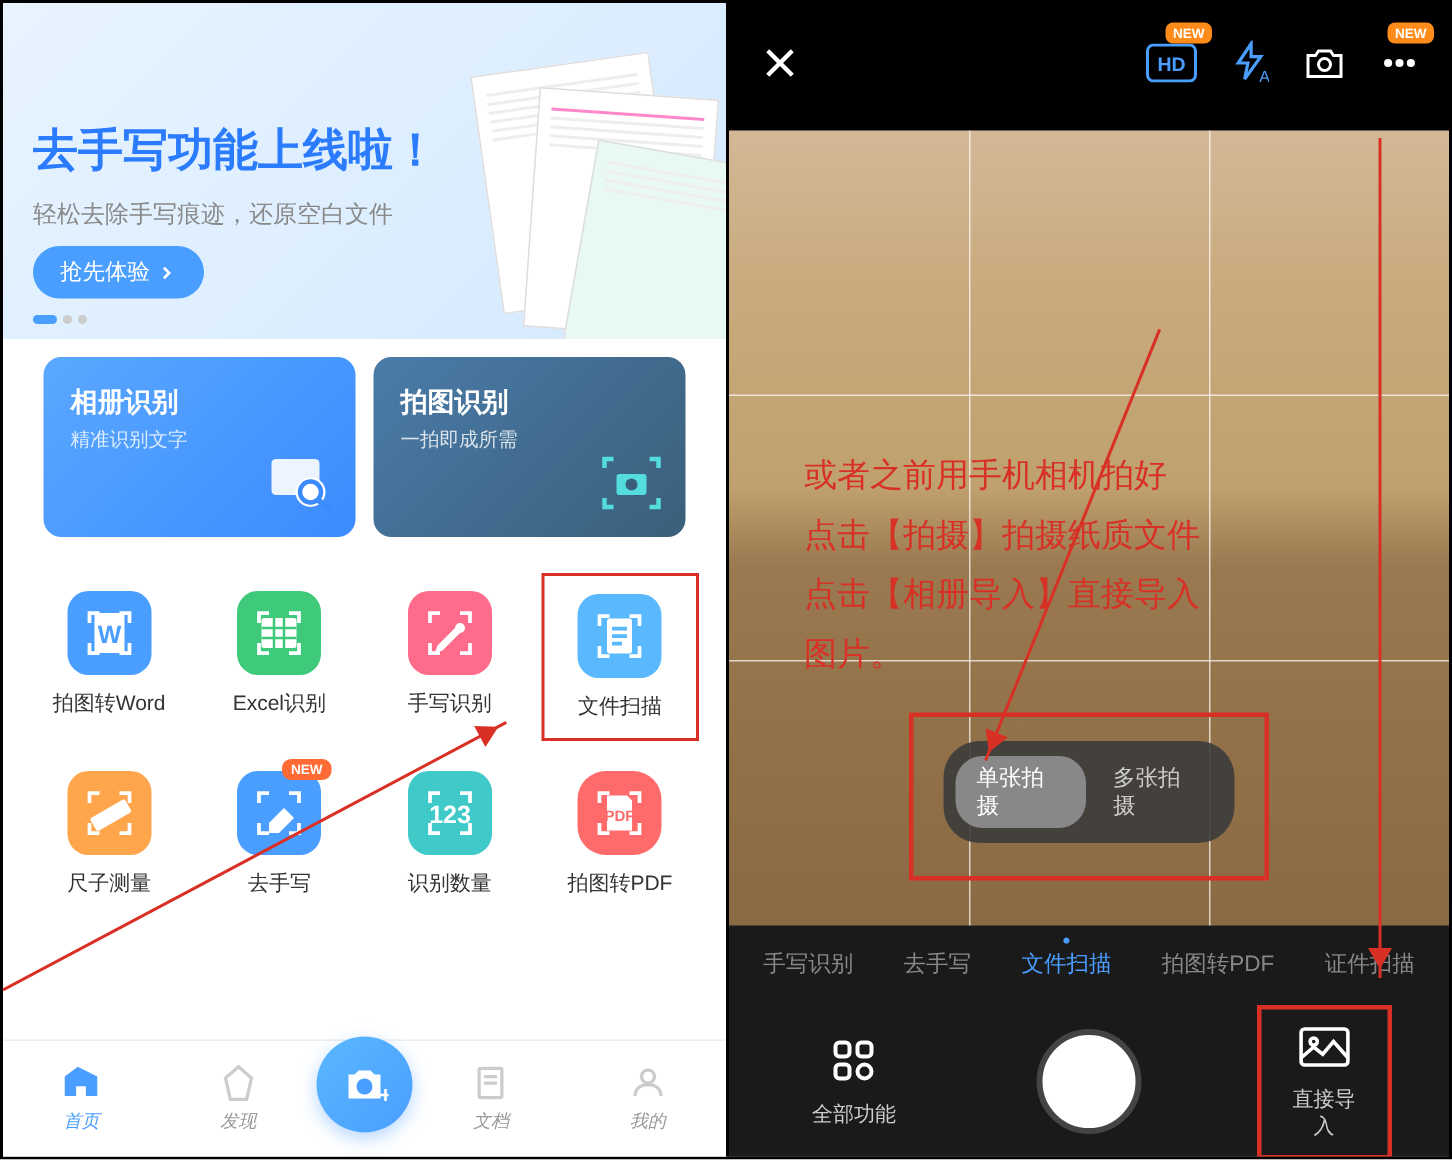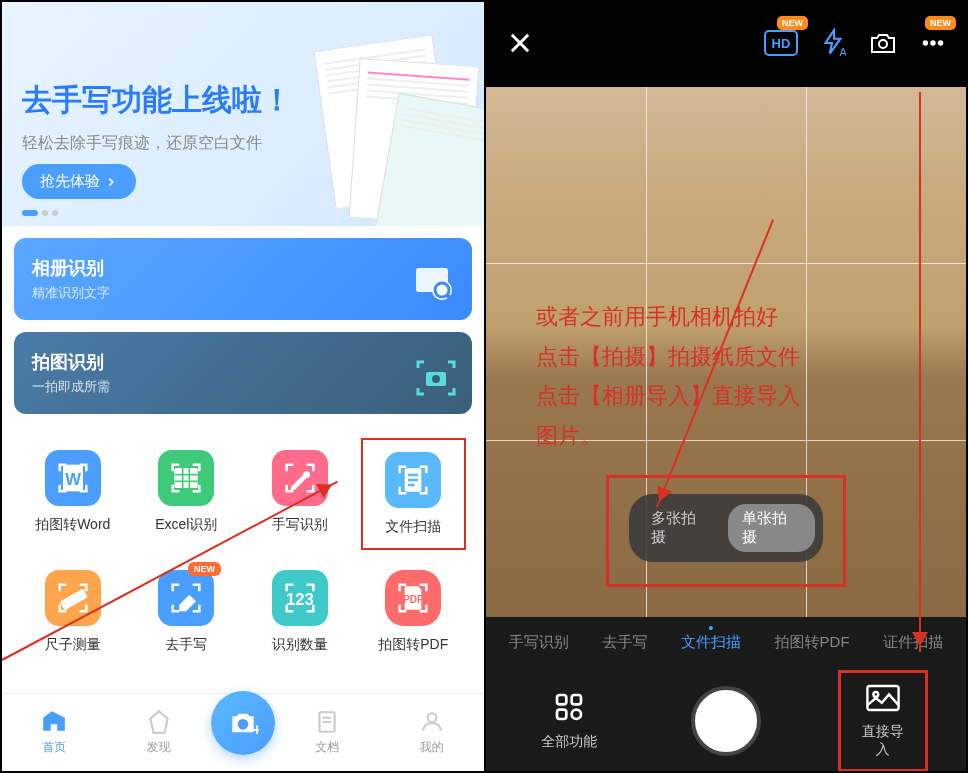--- a/index.html
+++ b/index.html
@@ -18,21 +18,21 @@
     .dot { width: 6px; height: 6px; background: #ccc; border-radius: 3px; }
     .dot.active { width: 16px; background: #4a9eff; }
     .banner-docs { position: absolute; right: -10px; top: 40px; width: 180px; height: 180px; }
     .doc-paper { position: absolute; background: #fff; border: 1px solid #ddd; width: 120px; height: 160px; padding: 8px; font-size: 4px; color: #999; }
     .doc-paper:nth-child(1) { right: 50px; top: 0; transform: rotate(-8deg); }
     .doc-paper:nth-child(2) { right: 20px; top: 20px; transform: rotate(4deg); z-index: 1; }
     .doc-paper:nth-child(3) { right: -10px; top: 60px; background: #e8f8f5; transform: rotate(10deg); z-index: 2; }
     .doc-line { height: 2px; background: #eee; margin: 4px 0; }
     
     
-    .feature-cards { display: flex; gap: 12px; padding: 12px 12px; flex-direction: column; }
+    .feature-cards { display: flex; gap: 12px; padding: 12px 27px; }
     .feature-card { flex: 1; border-radius: 12px; padding: 18px; position: relative; height: 120px; cursor: pointer; }
     .card-blue { background: linear-gradient(135deg, #5aa8ff, #3b8bff); }
     .card-dark { background: linear-gradient(135deg, #4a7ba8, #3a5f7a); }
     .card-title { font-size: 18px; font-weight: bold; color: #fff; margin-bottom: 4px; }
     .card-sub { font-size: 13px; color: rgba(255,255,255,0.8); }
     .card-icon { position: absolute; right: 12px; bottom: 12px; width: 48px; height: 48px; }
     
     
     .icon-grid { display: grid; grid-template-columns: repeat(4, 1fr); gap: 8px; padding: 12px 18px; }
     .icon-cell { text-align: center; padding: 12px 6px; position: relative; cursor: pointer; }
@@ -45,21 +45,21 @@
     .icon-orange { background: #ffa64d; }
     .icon-teal { background: #3fc9c9; }
     .icon-red { background: #ff6b6b; border-radius: 19px; }
     .icon-label { font-size: 14px; color: #333; }
     .new-badge { position: absolute; top: 4px; right: 18px; background: #ff6b35; color: #fff; font-size: 9px; padding: 2px 6px; border-radius: 6px; font-weight: bold; }
     
     
     .bottom-nav { position: absolute; bottom: 0; left: 0; right: 0; height: 78px; background: #fff; border-top: 1px solid #eee; display: flex; align-items: center; justify-content: space-around; }
     .nav-item { text-align: center; flex: 1; cursor: pointer; }
     .nav-icon { width: 26px; height: 26px; margin: 0 auto 4px; display:flex; align-items:center; justify-content:center; }
-    .nav-label { font-size: 12px; color: #999; }
+    .nav-label { font-size: 12px; color: #999; font-style: italic; }
     .nav-item.active .nav-label { color: #4a9eff; }
     .nav-center { width: 64px; height: 64px; background: linear-gradient(135deg, #5ab8ff, #4a9eff); border-radius: 50%; display: flex; align-items: center; justify-content: center; margin-top: -20px; box-shadow: 0 4px 12px rgba(74,158,255,0.4); cursor: pointer; }
     
     
     .arrow-left { position: absolute; left: 0; bottom: 110px; width: 380px; height: 2px; background: #d93025; transform: rotate(-28deg); transform-origin: left center; z-index: 10; pointer-events: none; }
     .arrow-left::after { content: ''; position: absolute; right: -2px; top: -7px; border: 8px solid transparent; border-left: 14px solid #d93025; }
     
     
     .right-top { height: 85px; background: #000; display: flex; align-items: center; justify-content: space-between; padding: 0 20px; }
     .close-btn { cursor: pointer; }
@@ -347,22 +347,22 @@
           <div>或者之前用手机相机拍好</div>
           <div>点击【拍摄】拍摄纸质文件</div>
           <div>点击【相册导入】直接导入</div>
           <div>图片。</div>
         </div>
 
       <div class="arrow-r1"></div>
 
       <div class="shoot-mode">
         <div class="shoot-pill">
+          <div class="pill-btn active">单张拍摄</div>
           <div class="pill-btn">多张拍摄</div>
-          <div class="pill-btn active">单张拍摄</div>
         </div>
       </div>
     </div>
 
     <div class="arrow-r2"></div>
 
     <div class="mode-tabs" id="mode-tabs">
         <div class="mode-tab">手写识别</div>
         <div class="mode-tab">去手写</div>
         <div class="mode-tab active">文件扫描</div>

